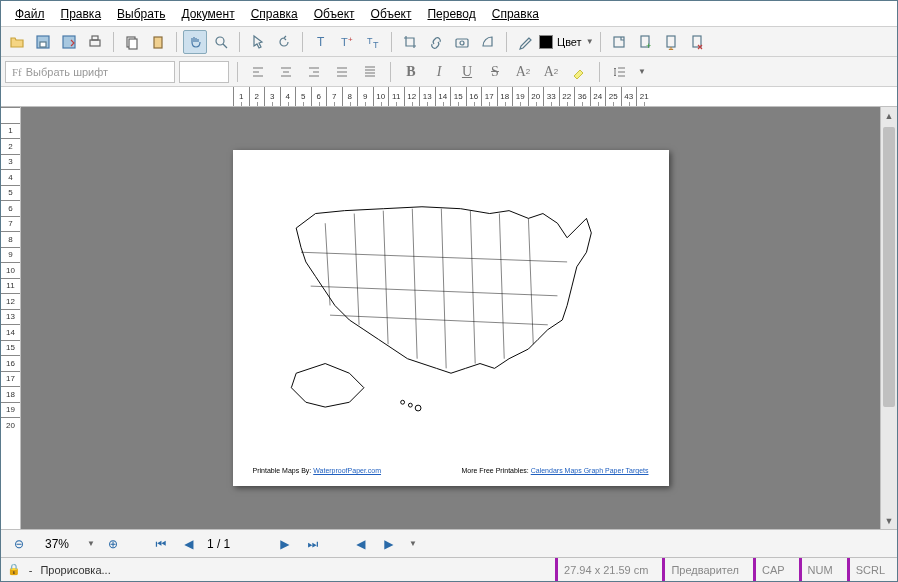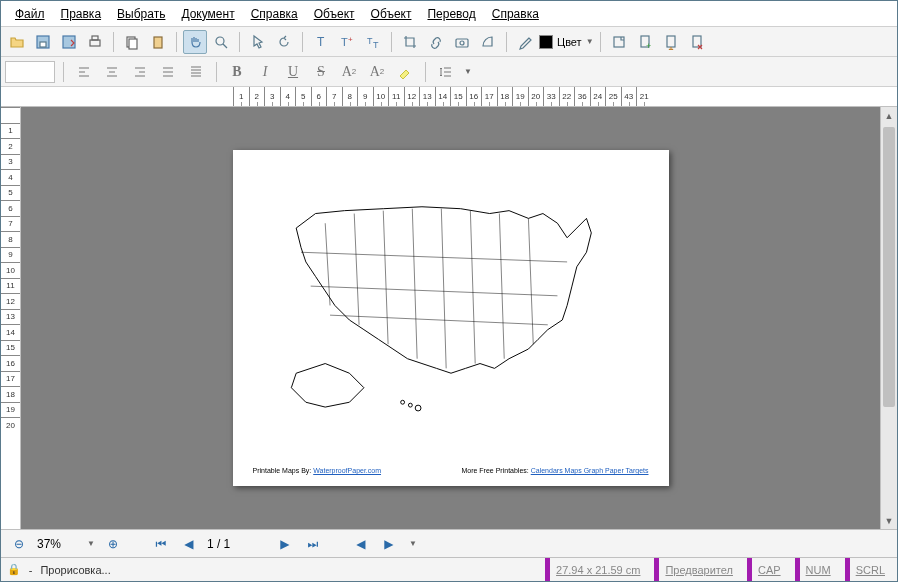--- a/index.html
+++ b/index.html
@@ -53,28 +53,28 @@
 .page svg { width: 100%; height: 85%; }
 .page-footer { position: absolute; bottom: 12px; left: 20px; right: 20px; font-size: 7px; display: flex; justify-content: space-between; color: #000; }
 .page-footer a { color: #2060c0; text-decoration: underline; }
 .scrollbar-v { width: 17px; background: #e8e8e8; border-left: 1px solid #c0c0c0; position: relative; }
 .scrollbar-v .thumb { position: absolute; top: 20px; left: 2px; right: 2px; height: 280px; background: #c0c0c0; border-radius: 2px; }
 .scrollbar-v .arr { height: 17px; display: flex; align-items: center; justify-content: center; color: #666; font-size: 9px; }
 
 
 .navbar { height: 28px; background: #f4f4f4; display: flex; align-items: center; padding: 0 8px; gap: 8px; border-top: 1px solid #c0c0c0; font-size: 12px; }
 .nav-btn { width: 20px; height: 20px; display: flex; align-items: center; justify-content: center; cursor: pointer; color: #2a6aa8; }
-.zoom-val { width: 40px; text-align: left; }
+.zoom-val { width: 40px; text-align: center; }
 .page-num { width: 60px; }
 
 
 .statusbar { height: 24px; background: #f4f4f4; border-top: 1px solid #c0c0c0; display: flex; align-items: center; padding: 0 6px; font-size: 11px; color: #333; gap: 8px; }
 .statusbar .lock { color: #d4a030; }
 .statusbar .spacer { flex: 1; }
-.statusbar .cell { padding: 0 6px; border-left: 5px solid #a21caf; height: 100%; display: flex; align-items: center; color: #888; text-decoration: underline; }
+.statusbar .cell { padding: 0 6px; border-left: 3px solid #a21caf; height: 100%; display: flex; align-items: center; color: #888; }
 </style>
 </head>
 <body>
 
 <div class="window">
 
 
   <div class="menubar">
     <div class="menu-item"><u>Файл</u></div>
     <div class="menu-item"><u>Правка</u></div>
@@ -216,20 +216,24 @@
       </div>
     <div class="tb-btn">
         <svg width="16" height="16">
           <rect x="4" y="2" width="8" height="11"></rect>
           <path d="M9 11l4 4m0-4l-4 4" stroke="#c04040"></path>
         </svg>
       </div>
   </div>
 
   <div class="font-row">
+    <div class="font-picker">
+      <span style="font-family:serif;margin-right:4px;">Ff</span>
+      <span>Выбрать шрифт</span>
+    </div>
     <div class="font-size"></div>
     <div class="tb-sep"></div>
     <div class="fmt-btn">
         <svg width="16" height="16" stroke="#777">
           <line x1="3" y1="4" x2="13" y2="4"></line>
           <line x1="3" y1="8" x2="9" y2="8"></line>
           <line x1="3" y1="12" x2="13" y2="12"></line>
         </svg>
       </div>
     <div class="fmt-btn">

